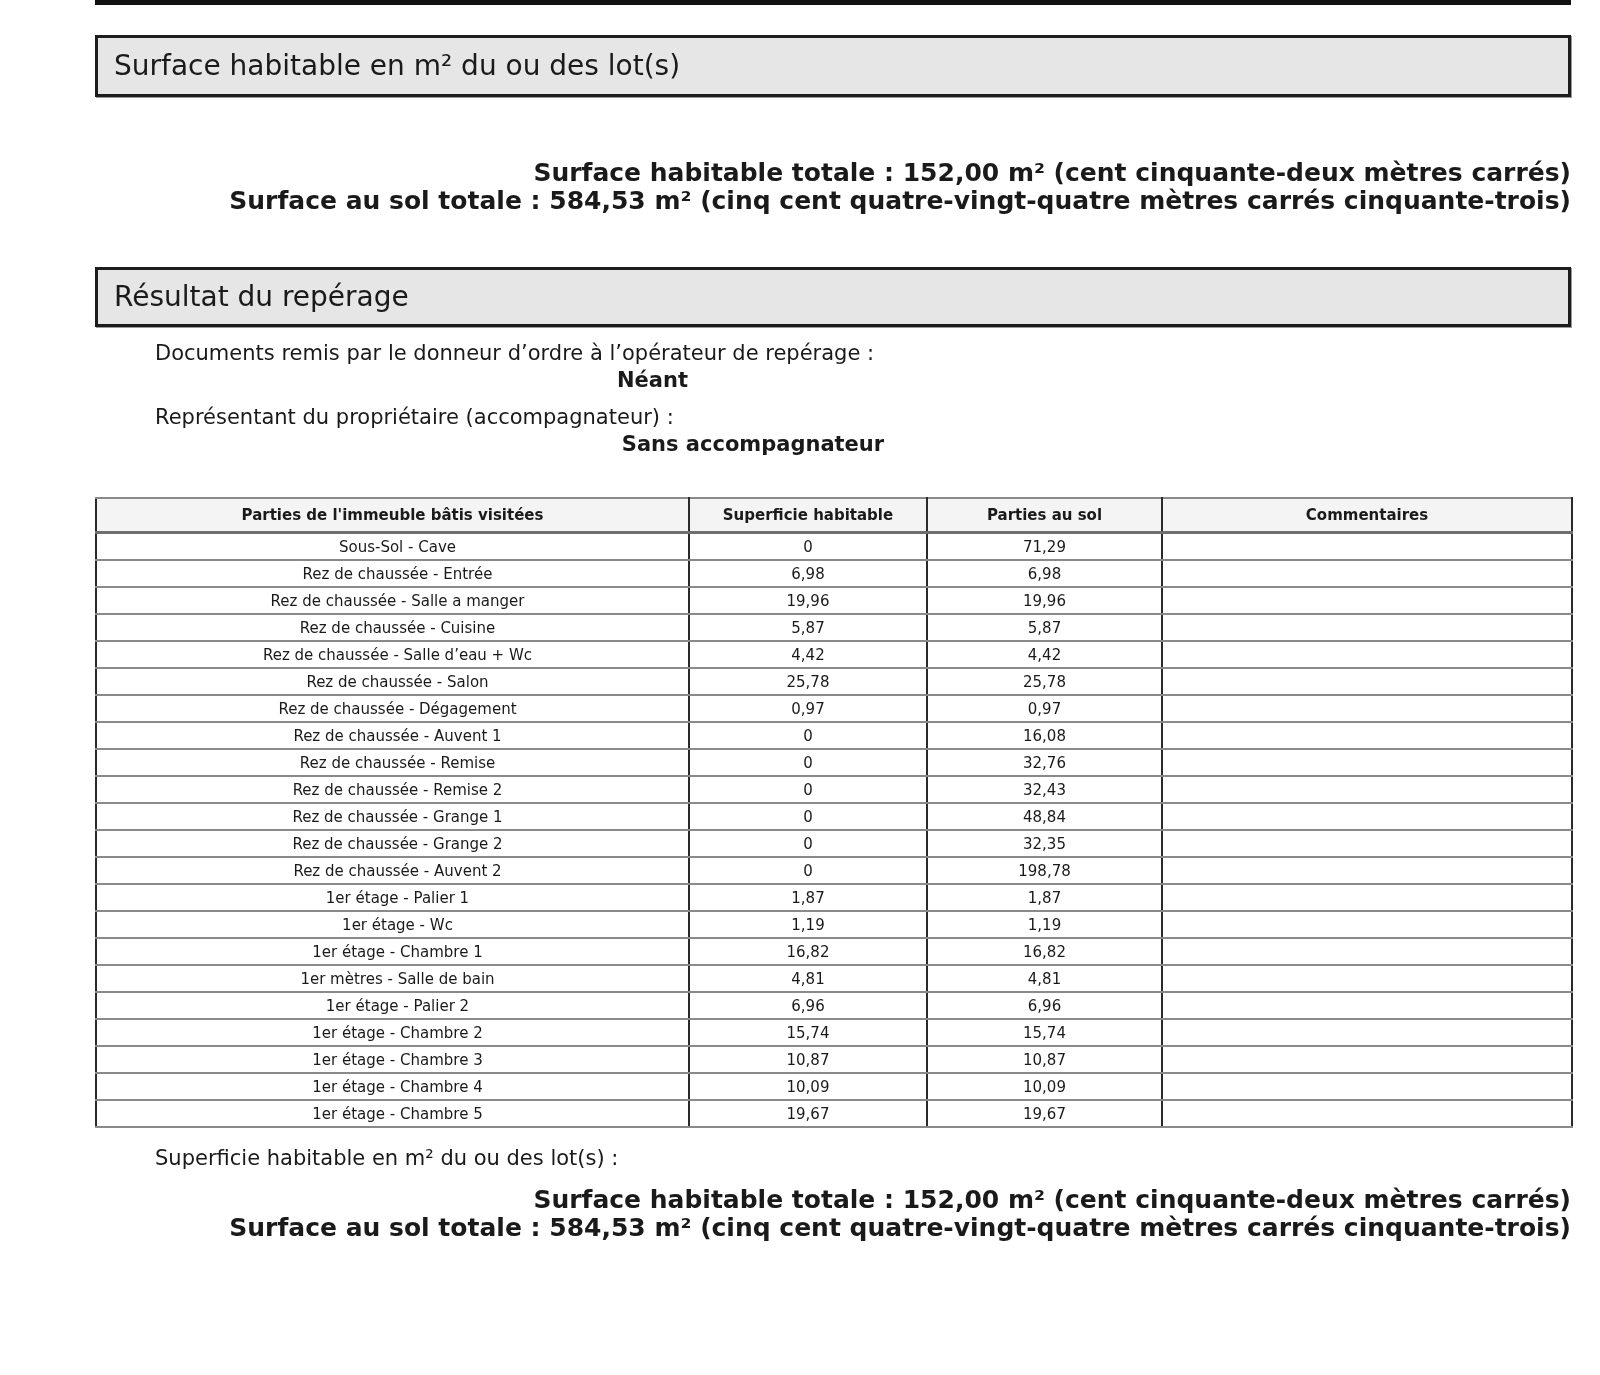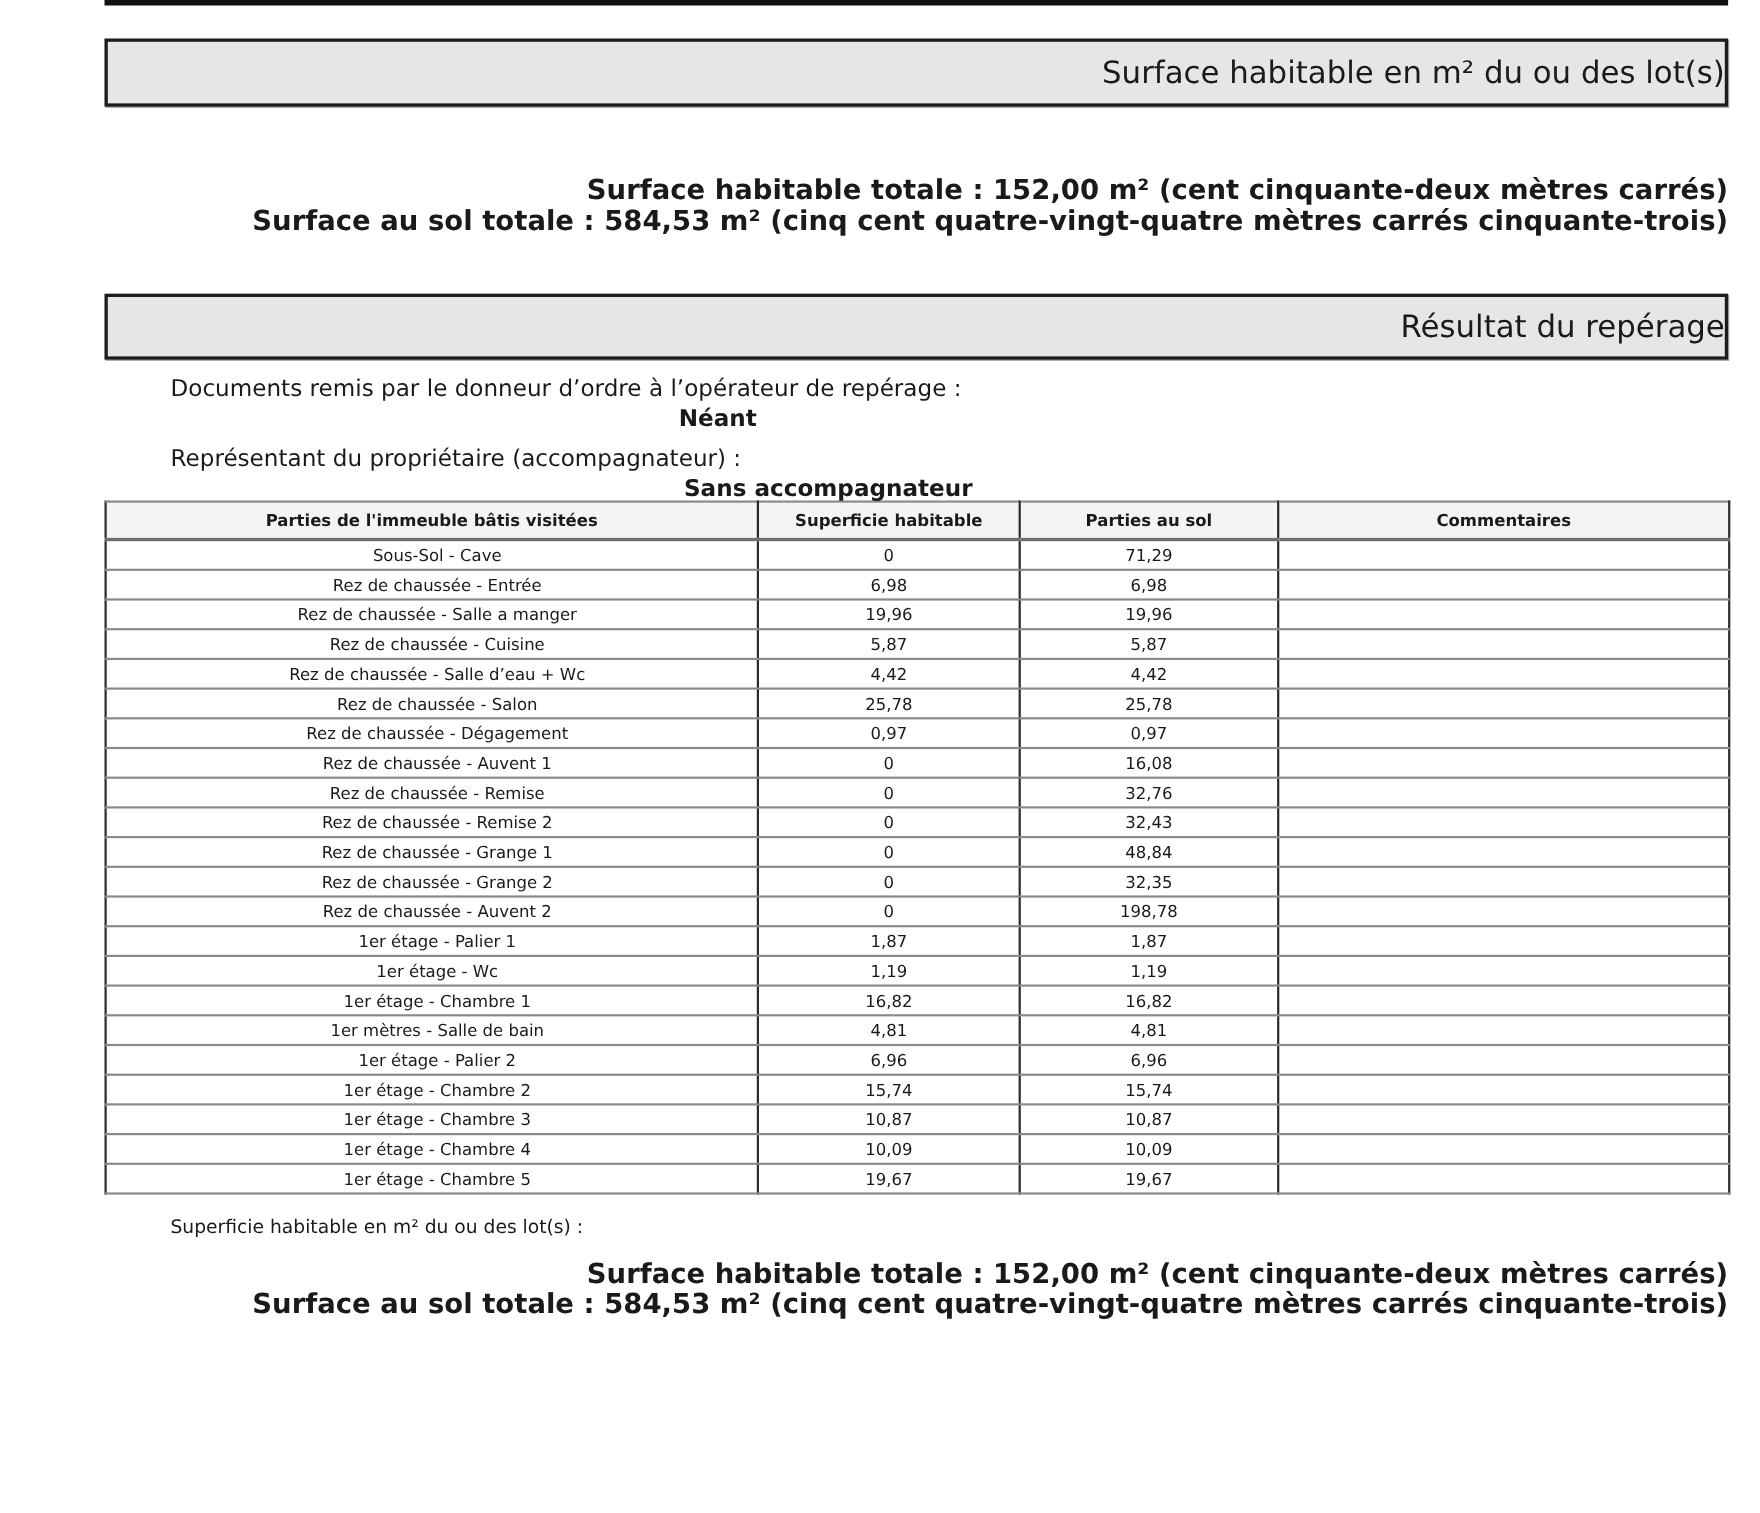--- a/index.html
+++ b/index.html
@@ -23,21 +23,20 @@
   .section-header {
     margin-top: 30px;
     border: 3px solid #1c1c1c;
     background: #e6e6e6;
     height: 56px;
     line-height: 56px;
     font-size: 28px;
     padding-left: 16px;
     box-sizing: content-box;
     box-shadow: 1px 1px 0 #999999;
-    text-align: right;
   }
   .section-header.second {
     margin-top: 52px;
     height: 54px;
     line-height: 54px;
   }
   .totals {
     margin-top: 62px;
     text-align: right;
     font-weight: bold;
@@ -53,20 +52,21 @@
   .body-value {
     margin-top: 5px;
     font-weight: bold;
     font-size: 21px;
     line-height: 22px;
     text-align: center;
   }
   .body-value.v1 { width: 1115px; }
   .body-value.v2 { width: 1316px; }
   table.survey {
+    margin-top: 42px;
     width: 1476px;
     border-collapse: collapse;
     table-layout: fixed;
     font-size: 15px;
   }
   table.survey th, table.survey td {
     border-top: 2px solid #8a8a8a;
     border-bottom: 2px solid #8a8a8a;
     border-left: 2px solid #2a2a2a;
     border-right: 2px solid #2a2a2a;
@@ -81,21 +81,21 @@
     font-weight: bold;
     text-align: center;
     border-bottom: 3px solid #6f6f6f;
   }
   table.survey tbody td { height: 25px; }
   .c-left  { text-align: center; padding-left: 10px !important; }
   .c-center{ text-align: center; }
   .footer-label {
     margin-top: 19px;
     padding-left: 60px;
-    font-size: 17px;
+    font-size: 21px;
     line-height: 22px;
   }
   .totals.bottom { margin-top: 17px; }
 </style>
 </head>
 <body>
 
 <div class="content">
 
   <div class="top-bar"></div>

